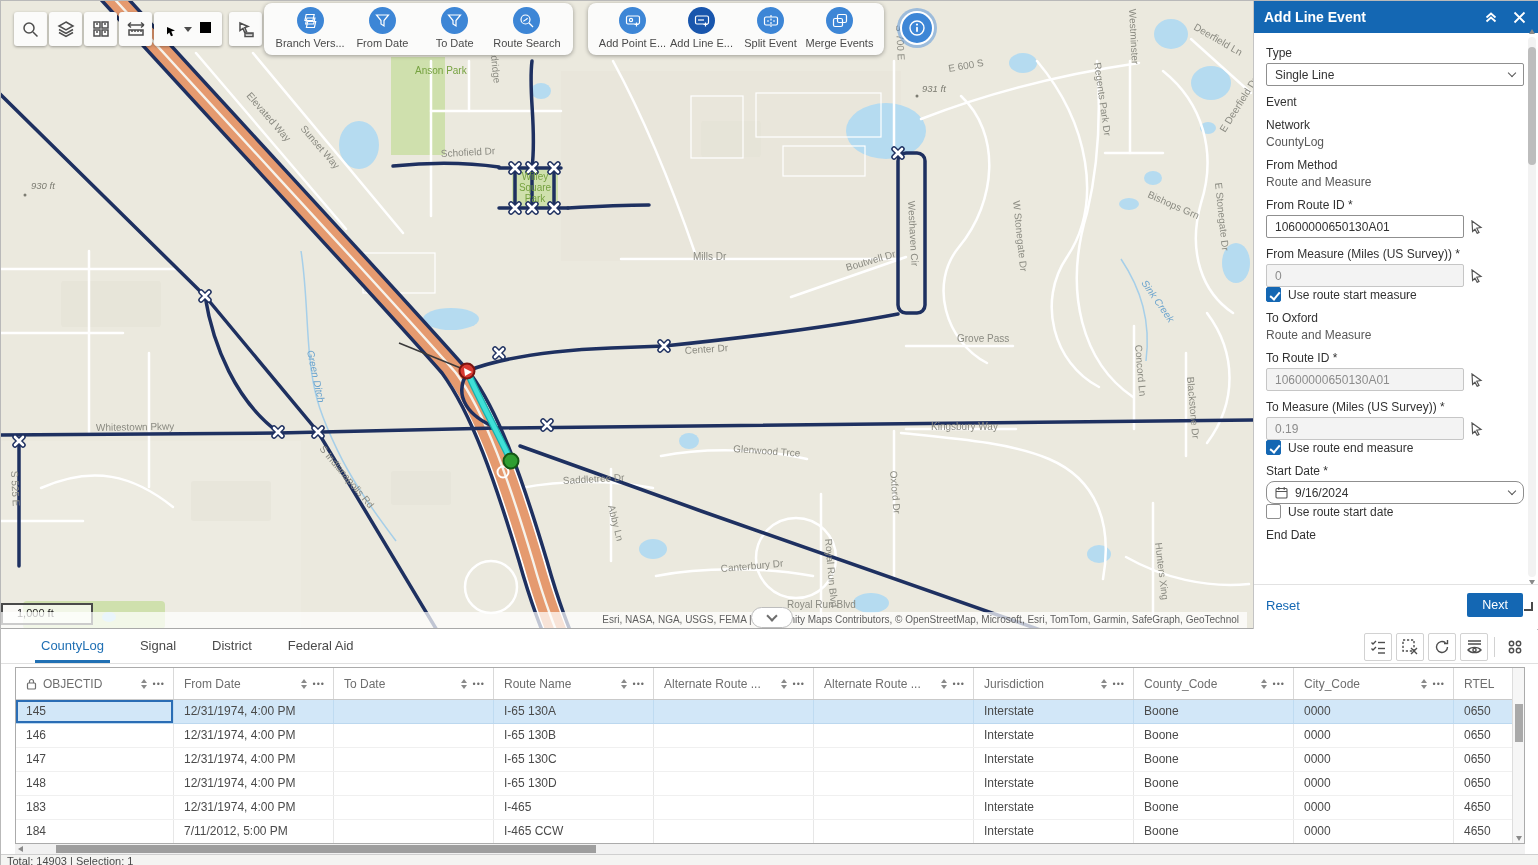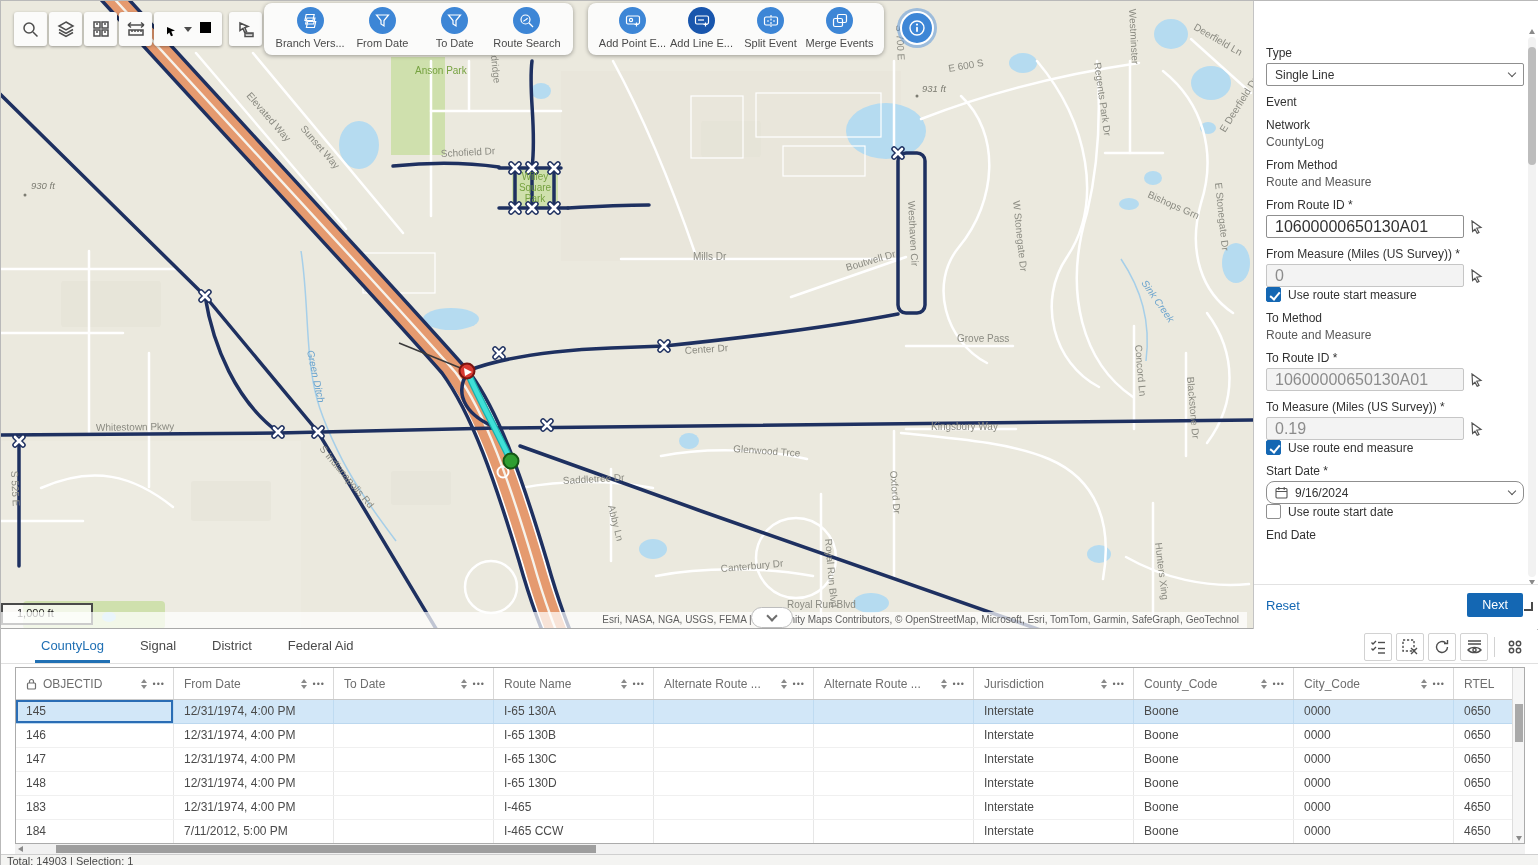--- a/index.html
+++ b/index.html
@@ -49,21 +49,21 @@
   #panel-title { font-size:14px; font-weight:bold; flex:1; }
   .ph-icon { width:20px; height:20px; display:flex; align-items:center; justify-content:center; margin-left:8px; }
   #panel-body { position:absolute; left:0; top:32px; right:14px; bottom:46px; padding:4px 0 0 12px; overflow:hidden; }
   .flabel { font-size:12px; color:#323232; margin-top:9px; margin-bottom:3px; }
   .fvalue { font-size:12px; color:#595959; margin-bottom:2px; }
   .select, .dateinput { position:relative; height:23px; border:1px solid #8f8f8f; border-radius:2px; background:#fff;
           display:flex; align-items:center; font-size:12px; color:#323232; padding:0 22px 0 8px; }
   .select .chev, .dateinput .chev { position:absolute; right:8px; top:8px; width:6px; height:6px;
           border-right:1.6px solid #555; border-bottom:1.6px solid #555; transform:rotate(45deg); margin-top:-2px; }
   .inrow { display:flex; align-items:center; }
-  .tinput { height:23px; width:198px; border:1px solid #8f8f8f; border-radius:2px; font-size:16px; color:#323232;
+  .tinput { height:23px; width:198px; border:1px solid #8f8f8f; border-radius:2px; font-size:12px; color:#323232;
           padding:0 8px; font-family:"Liberation Sans",sans-serif; background:#fff; }
   .tinput:disabled { background:#f3f3f3; color:#8c8c8c; border-color:#c6c6c6; }
   .ptr { margin-left:6px; display:flex; }
   .cbrow { display:flex; align-items:center; }
   .cb { width:15px; height:15px; border:1px solid #8f8f8f; border-radius:2px; background:#fff; position:relative; }
   .cb.checked { background:#1467b3; border-color:#1467b3; }
   .cb.checked::after { content:""; position:absolute; left:4.5px; top:1.5px; width:4px; height:8px;
           border-right:2px solid #fff; border-bottom:2px solid #fff; transform:rotate(40deg); }
   .cblabel { font-size:12px; color:#323232; margin-left:7px; }
   .dateinput { width:258px;border-radius:8px; }
@@ -474,20 +474,34 @@
     </div>
 
     <div id="scalebar">1,000 ft</div>
     <div id="attribution">Esri, NASA, NGA, USGS, FEMA | Community Maps Contributors, © OpenStreetMap, Microsoft, Esri, TomTom, Garmin, SafeGraph, GeoTechnol</div>
     <div id="collapse-pill">
         <span class="chev-d"></span>
       </div>
   </div>
 
   <div id="panel">
+    <div id="panel-header">
+      <span id="panel-title">Add Line Event</span>
+      <span class="ph-icon">
+        <svg width="14" height="14" viewBox="0 0 14 14" stroke="#fff" fill="none" stroke-width="1.8">
+            <path d="M2.5 7.5 L7 3.5 L11.5 7.5"></path>
+            <path d="M2.5 11.5 L7 7.5 L11.5 11.5"></path>
+          </svg>
+      </span>
+      <span class="ph-icon">
+        <svg width="13" height="13" viewBox="0 0 13 13" stroke="#fff" stroke-width="1.8">
+            <path d="M1.5 1.5 L11.5 11.5 M11.5 1.5 L1.5 11.5"></path>
+          </svg>
+      </span>
+    </div>
 
     <div id="panel-body">
       <div class="flabel">Type</div>
       <div class="select">
         <span>Single Line</span>
         <span class="chev"></span>
       </div>
 
       <div class="flabel">Event</div>
 
@@ -515,21 +529,21 @@
               <path d="M2 1 L11 7.5 L6.8 8.2 L9 12.5 L7.2 13.3 L5 9.2 L2.6 11.5 Z"></path>
             </svg>
         </span>
       </div>
 
       <div class="cbrow">
         <span class="cb checked"></span>
         <span class="cblabel">Use route start measure</span>
       </div>
 
-      <div class="flabel">To Method</div>
+      <div class="flabel">To Oxford</div>
       <div class="fvalue">Route and Measure</div>
 
       <div class="flabel">To Route ID *</div>
       <div class="inrow">
         <input class="tinput" disabled="" value="10600000650130A01" style="">
         <span class="ptr">
           <svg width="14" height="14" viewBox="0 0 14 14" stroke="#555" fill="none" stroke-width="1.2">
               <path d="M2 1 L11 7.5 L6.8 8.2 L9 12.5 L7.2 13.3 L5 9.2 L2.6 11.5 Z"></path>
             </svg>
         </span>

